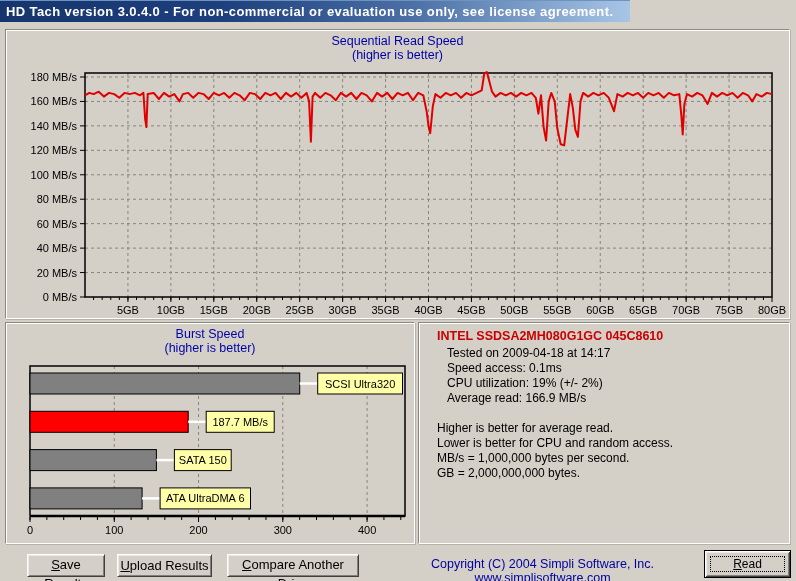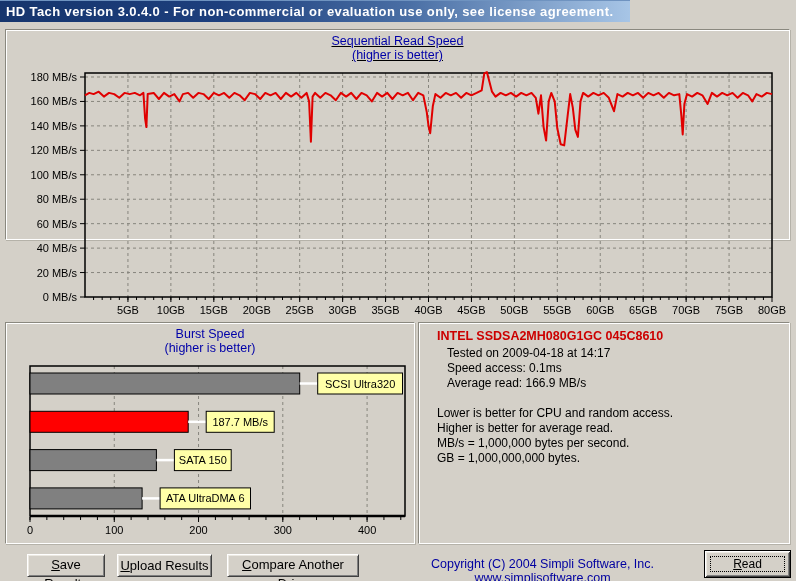--- a/index.html
+++ b/index.html
@@ -17,21 +17,21 @@
     border-top:1px solid #6f93c0;
     color:#fff; font-weight:bold; font-size:13px; letter-spacing:0.4px;
     line-height:21px; padding-left:6px;
   }
   .panel {
     position:absolute; background:#d4d0c8;
     border:1px solid #8a887f;
     border-right-color:#ffffff; border-bottom-color:#ffffff;
     box-shadow:inset 1px 1px 0 #ffffff, 1px 1px 0 #b5b2a9;
   }
-  #top-panel   { left:5px;  top:29px;  width:785px; height:211px;text-decoration:underline; }
+  #top-panel   { left:5px;  top:29px;  width:785px; height:290px; }
   #burst-panel { left:5px;  top:322px; width:410px; height:222px; }
   #info-panel  { left:418px; top:322px; width:372px; height:222px; }
   .chart-title { text-align:center; color:#0000a8; font-size:12.5px; margin-top:4px; }
   .chart-sub   { text-align:center; color:#0000a8; font-size:12.5px; }
   .chart-svg   { position:absolute; left:0; top:0; }
   
   .alabel   { font:11px "Liberation Sans", sans-serif; fill:#000; }
   .barlabel { font:11px "Liberation Sans", sans-serif; fill:#000; }
   .grid { stroke:#87857d; stroke-dasharray:3 3; fill:none; stroke-width:1; }
   .plotborder { fill:none; stroke:#000; stroke-width:1.5; }
@@ -299,26 +299,27 @@
       <text class="alabel" x="276.8089887640449" y="211" text-anchor="middle">300</text>
       <line class="tick" x1="361.07865168539325" y1="194" x2="361.07865168539325" y2="199"></line>
       <text class="alabel" x="361.07865168539325" y="211" text-anchor="middle">400</text>
     </svg>
 </div>
 
 <div class="panel" id="info-panel">
   <div class="drive-name">INTEL SSDSA2MH080G1GC 045C8610</div>
   <div class="detail-line">Tested on 2009-04-18 at 14:17</div>
   <div class="detail-line">Speed access: 0.1ms</div>
+  <div class="detail-line">CPU utilization: 19% (+/- 2%)</div>
   <div class="detail-line">Average read: 166.9 MB/s</div>
   <div class="notes-block">
+    <div>Higher is better for average read.</div>
     <div>Lower is better for CPU and random access.</div>
-    <div>Higher is better for average read.</div>
     <div>MB/s = 1,000,000 bytes per second.</div>
-    <div>GB = 1,000,000,000 bytes.</div>
+    <div>GB = 2,000,000,000 bytes.</div>
   </div>
 </div>
 
 <button class="btn" id="save-btn">
   <span class="btn-label">Save Results</span>
 </button>
 <button class="btn" id="upload-btn">
   <span class="btn-label">Upload Results</span>
 </button>
 <button class="btn" id="compare-btn">

